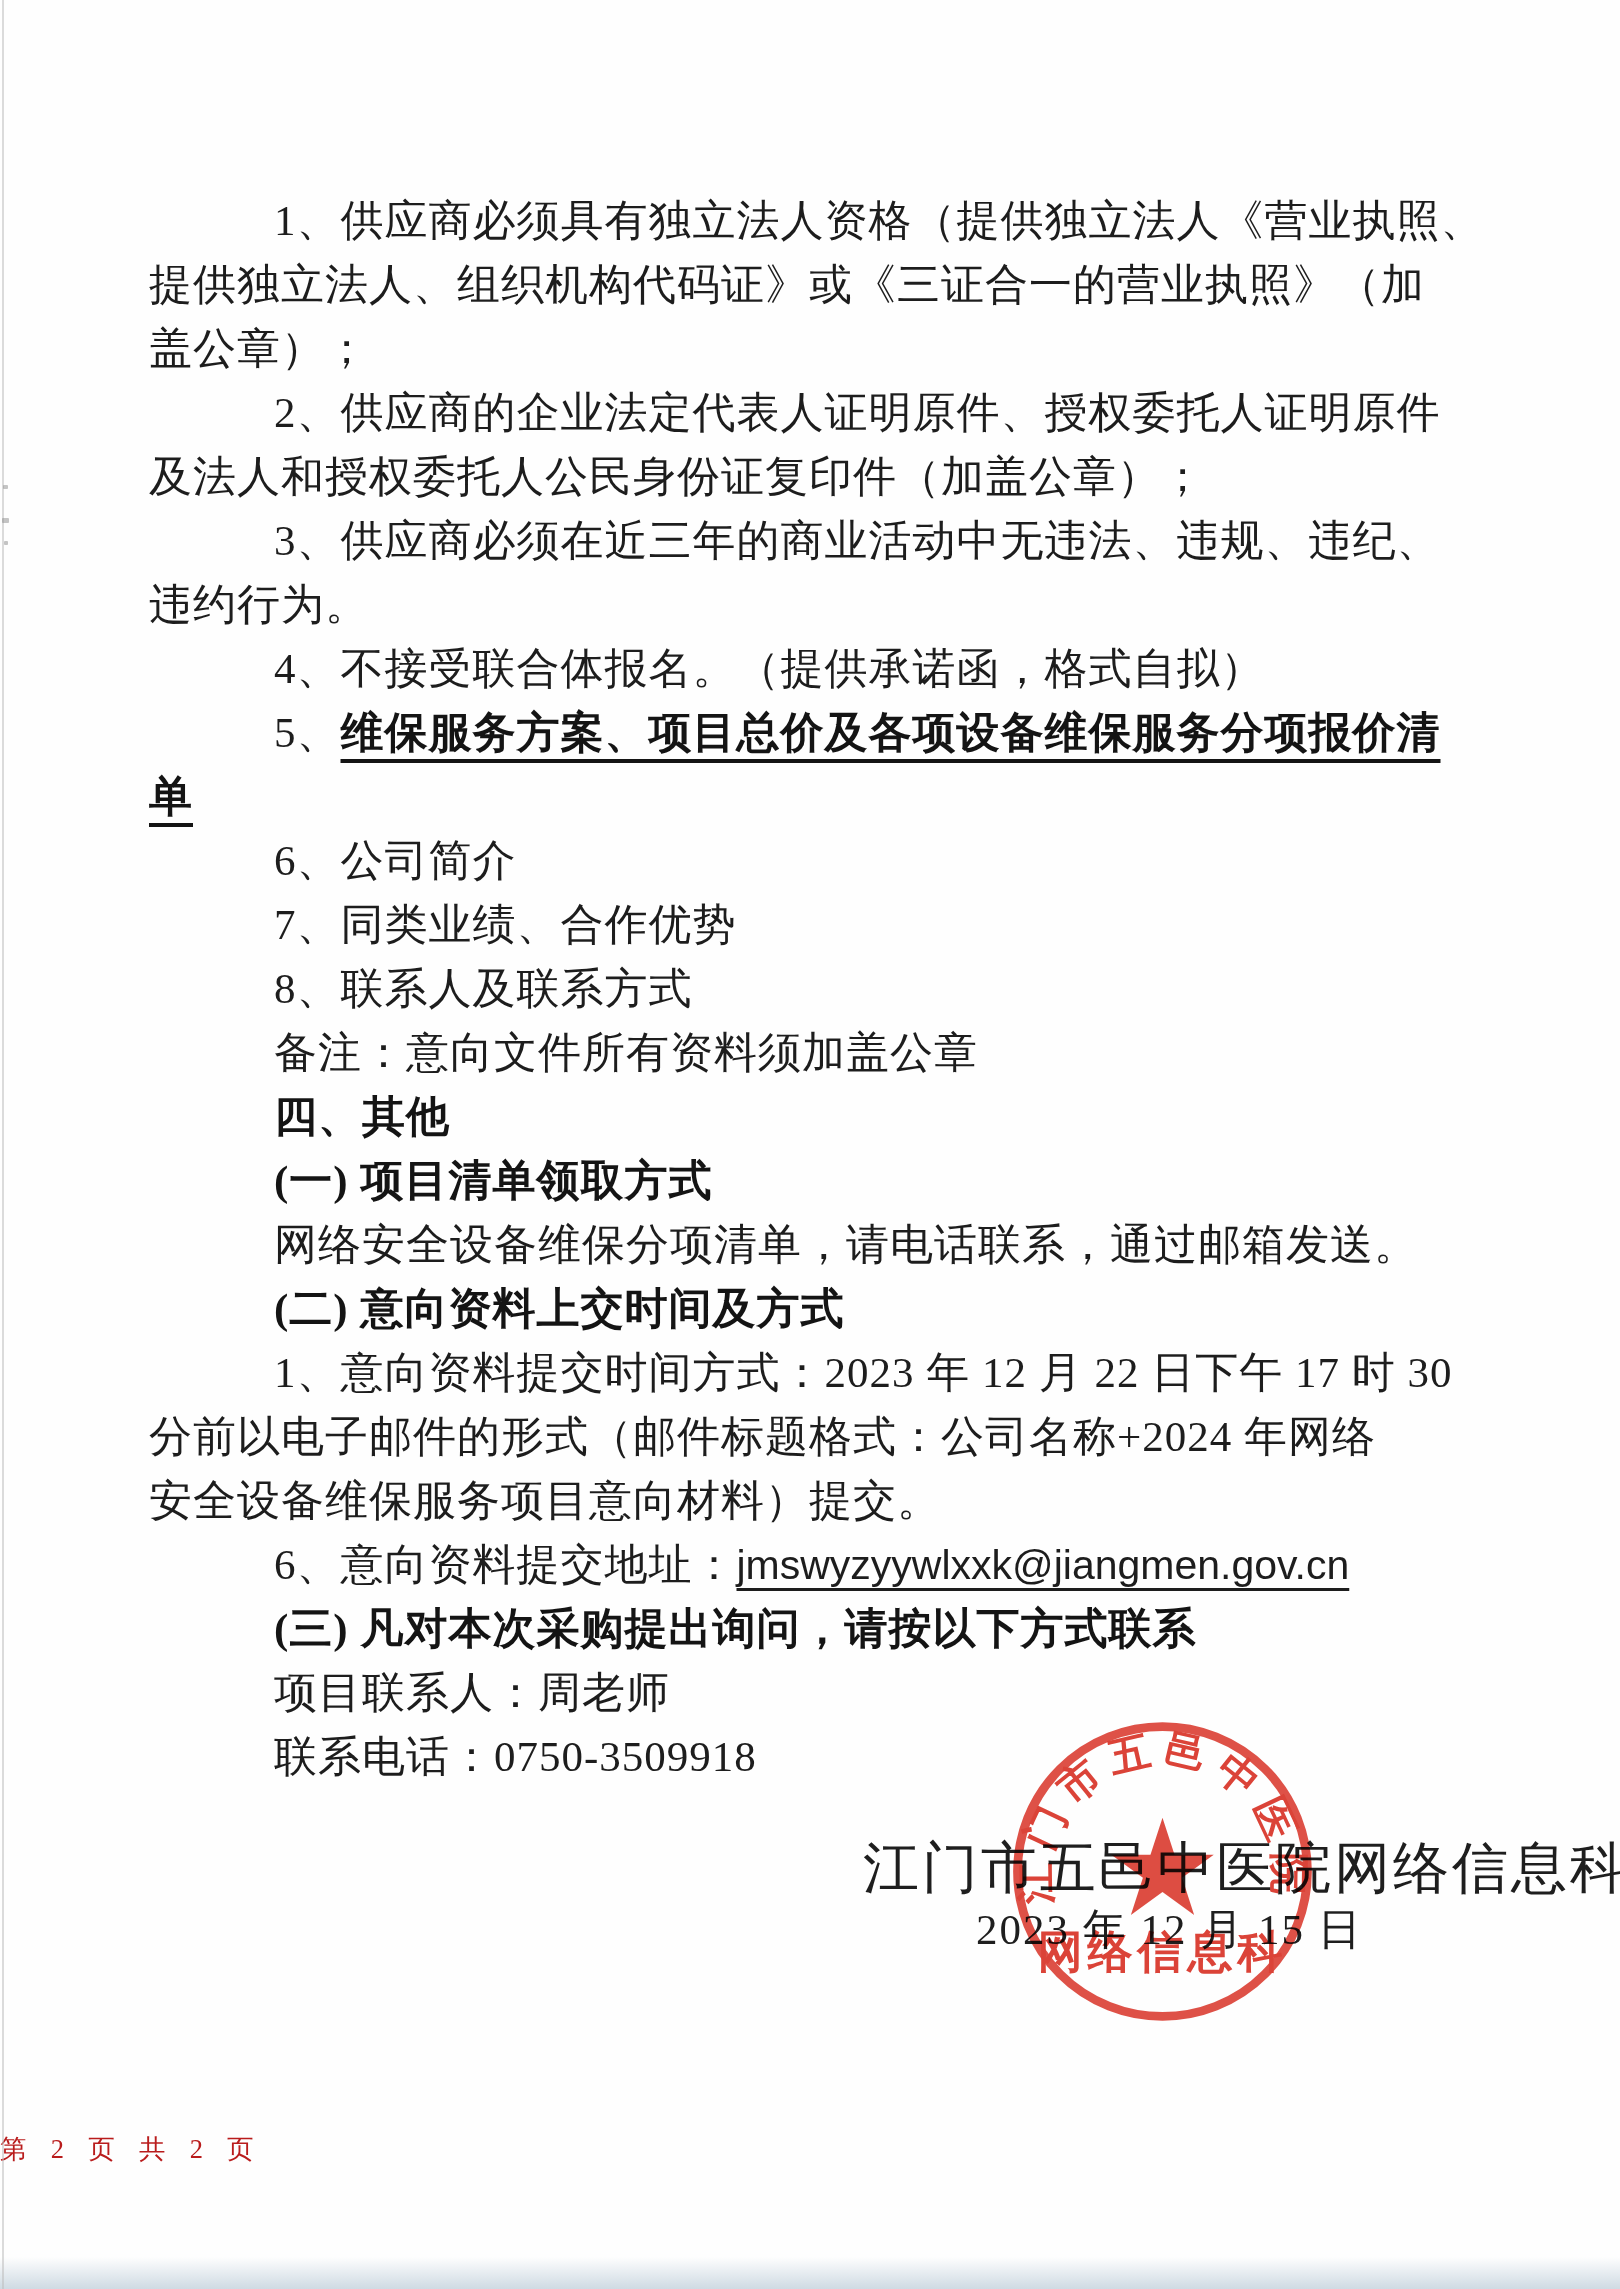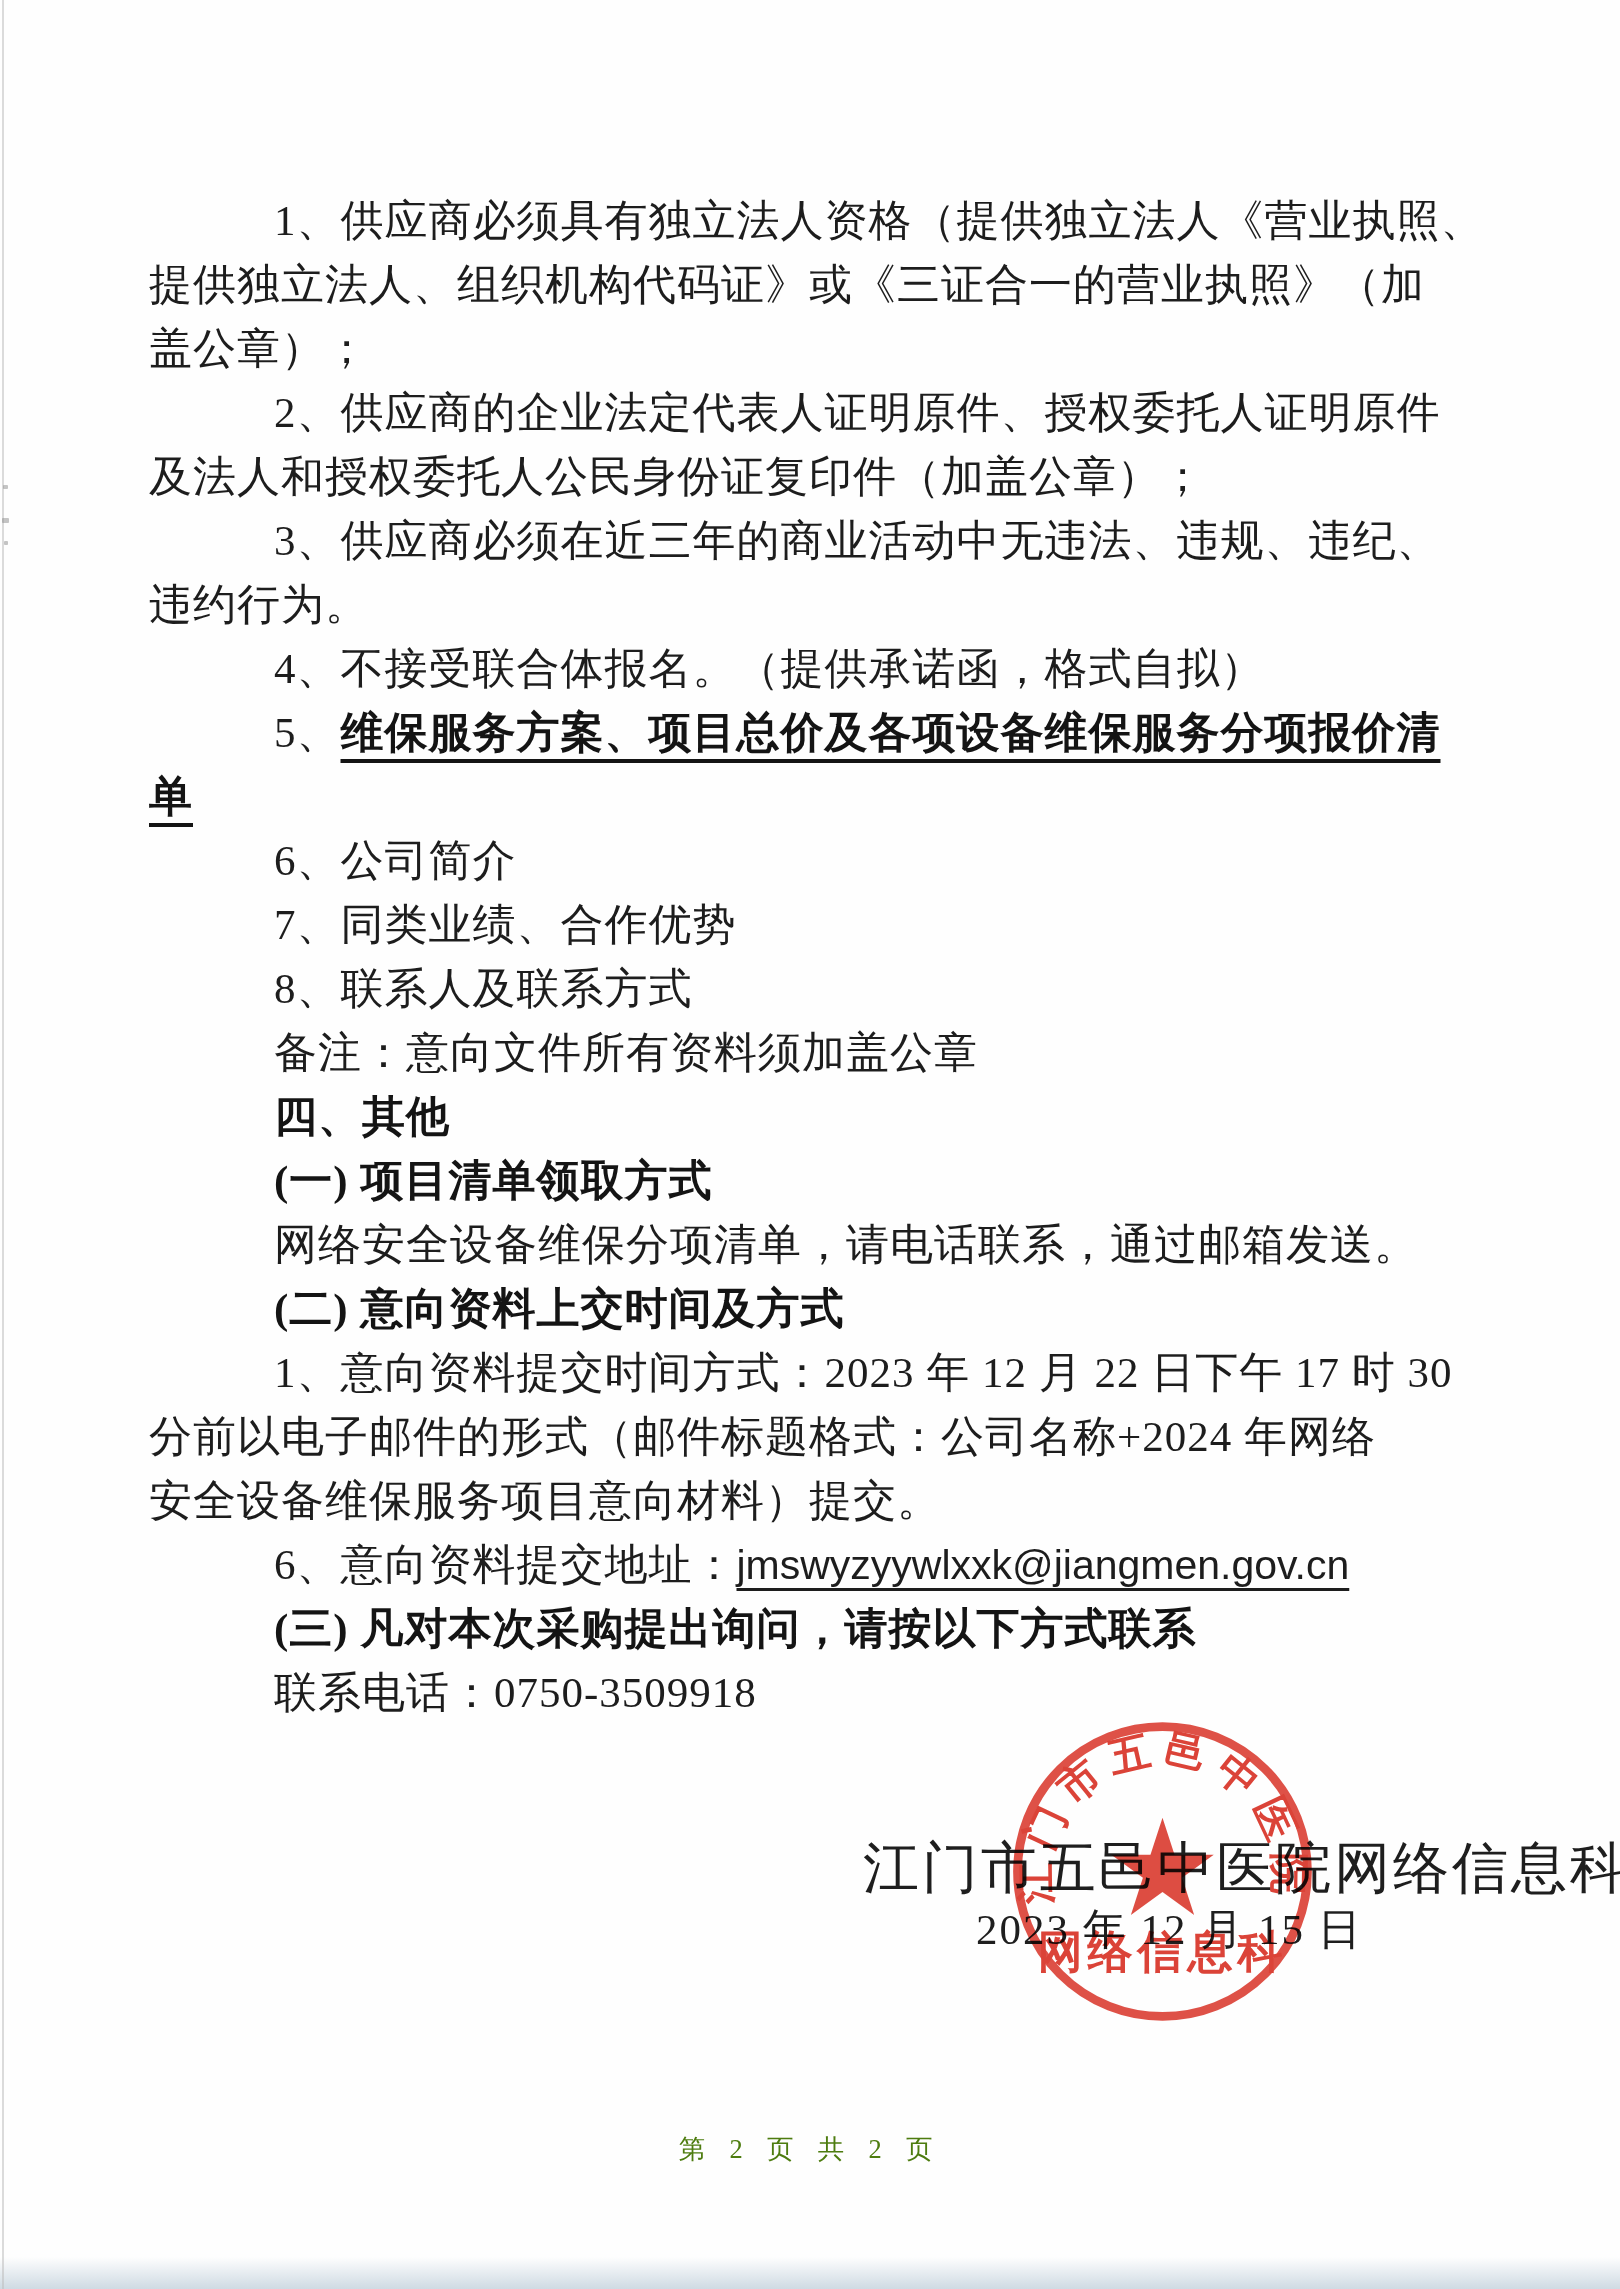--- a/index.html
+++ b/index.html
@@ -30,22 +30,22 @@
     position:absolute;left:976px;top:1901px;
     font-size:43px;letter-spacing:2px;white-space:nowrap;z-index:2;
   }
   
   .stamp{
     position:absolute;left:996px;top:1705px;width:333px;height:333px;
     z-index:3;mix-blend-mode:multiply;opacity:.92;
   }
   
   .footer{
-    position:absolute;left:0;top:2131px;width:100%;text-align:center;
-    font-size:26.5px;letter-spacing:8.8px;color:#4d7c0f;z-index:2;
+    position:absolute;left:0;top:2131px;width:100%;text-align:left;
+    font-size:26.5px;letter-spacing:8.8px;color:#b91c1c;z-index:2;
   }
   
   .scan-bottom{
     position:absolute;left:0;bottom:0;width:100%;height:33px;z-index:4;
     background:linear-gradient(to bottom, rgba(214,226,236,0) 0%, rgba(205,217,226,.55) 55%, #cdd9e2 100%);
   }
   .scan-left{
     position:absolute;left:2px;top:0;width:2px;height:100%;
     background:rgba(190,190,190,.55);z-index:4;
   }
@@ -76,20 +76,21 @@
       <div class="line indent"><span>备注：意向文件所有资料须加盖公章</span></div>
       <div class="line indent"><span class="b">四、其他</span></div>
       <div class="line indent"><span class="b">(一) 项目清单领取方式</span></div>
       <div class="line indent"><span>网络安全设备维保分项清单，请电话联系，通过邮箱发送。</span></div>
       <div class="line indent"><span class="b">(二) 意向资料上交时间及方式</span></div>
       <div class="line indent"><span>1、意向资料提交时间方式：2023 年 12 月 22 日下午 17 时 30</span></div>
       <div class="line"><span>分前以电子邮件的形式（邮件标题格式：公司名称+2024 年网络</span></div>
       <div class="line"><span>安全设备维保服务项目意向材料）提交。</span></div>
       <div class="line indent"><span>6、意向资料提交地址：</span><span class="u latin">jmswyzyywlxxk@jiangmen.gov.cn</span></div>
       <div class="line indent"><span class="b">(三) 凡对本次采购提出询问，请按以下方式联系</span></div>
+      <div class="line indent"><span>项目联系人：周老师</span></div>
       <div class="line indent"><span>联系电话：0750-3509918</span></div>
     </div>
 
   <div class="sig-org">江门市五邑中医院网络信息科</div>
   <div class="sig-date">2023 年 12 月 15 日</div>
 
   <svg class="stamp" viewBox="0 0 340 340" xmlns="http://www.w3.org/2000/svg">
     <circle cx="170" cy="170" r="148" fill="none" stroke="#d93327" stroke-width="9" opacity="0.93"></circle>
     <defs>
       <path id="stamp-arc-path" d="M 62 215 A 115 115 0 1 1 278 215" fill="none"></path>

